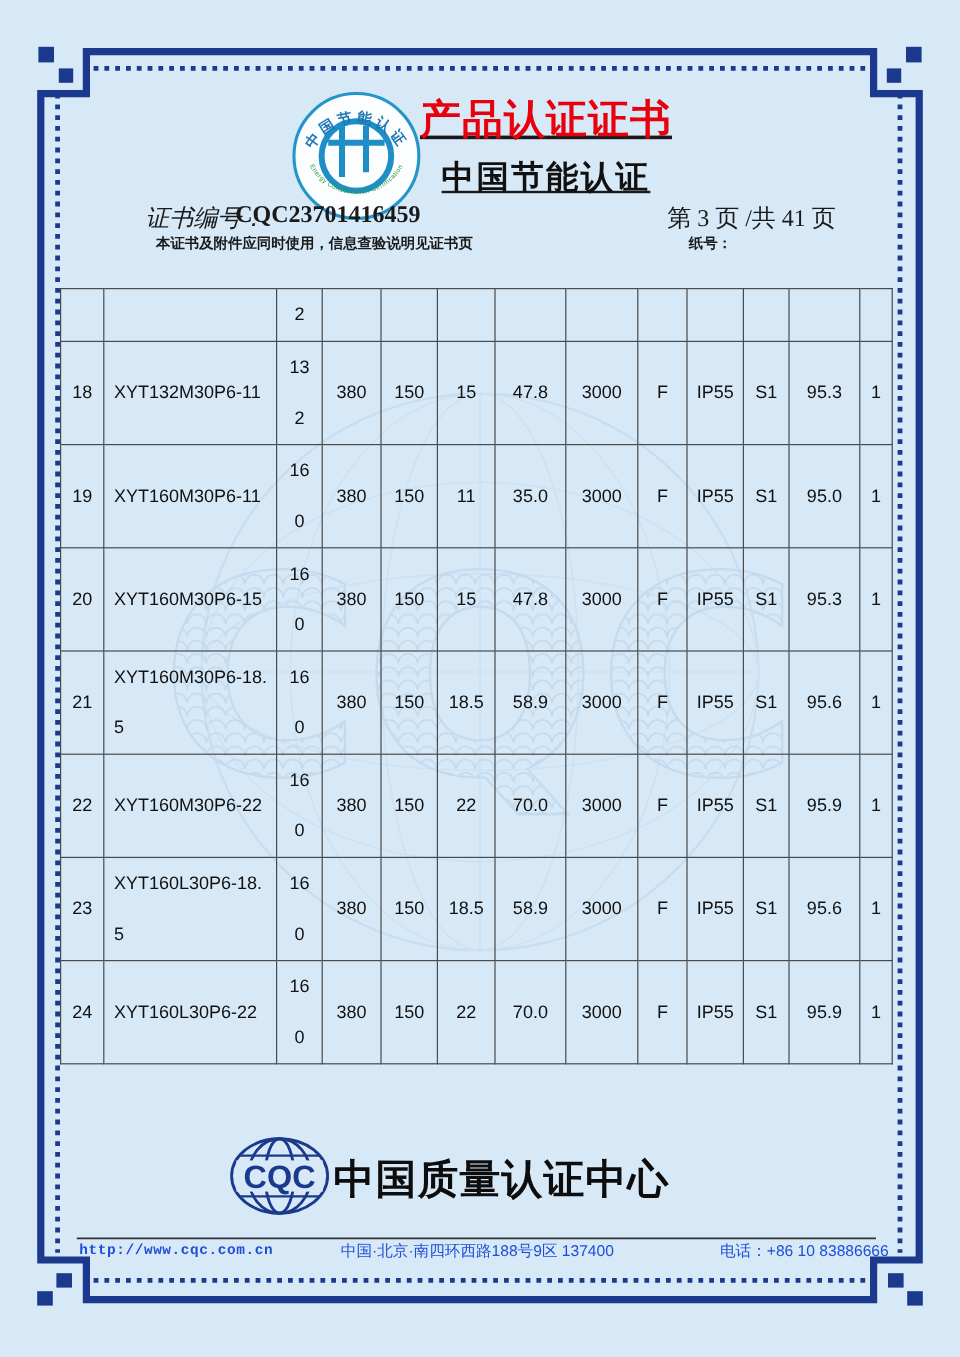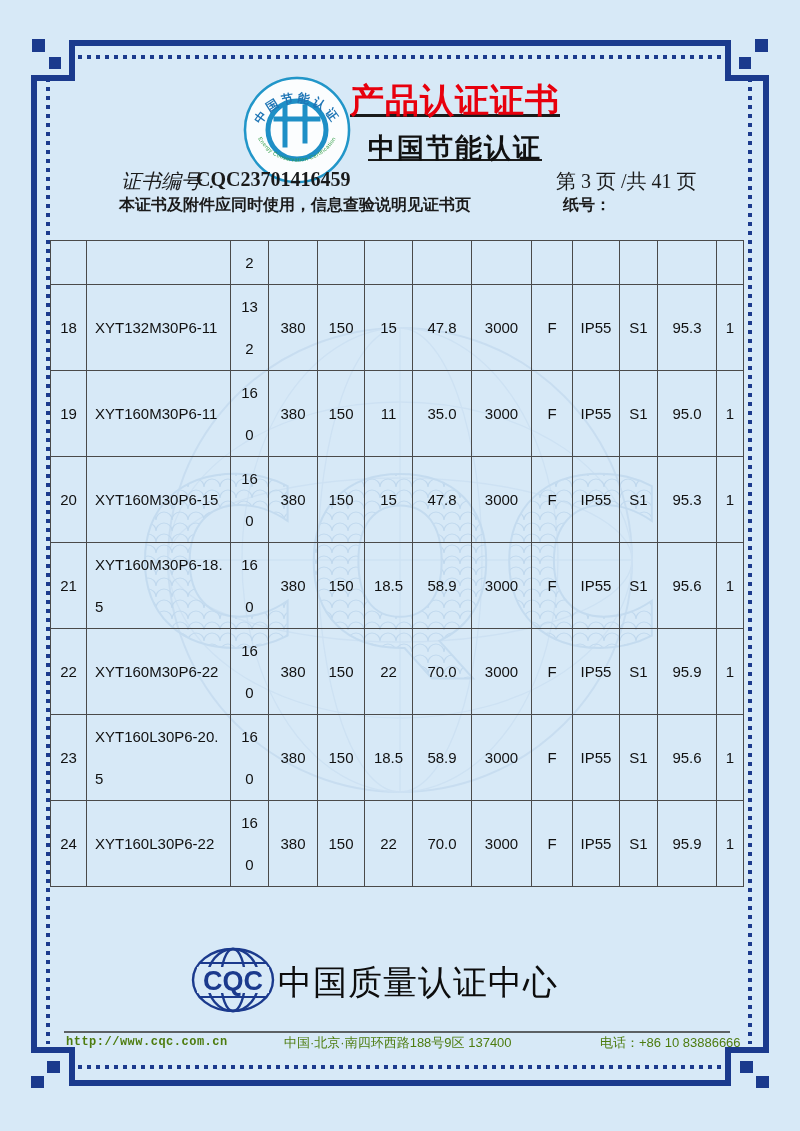--- a/index.html
+++ b/index.html
@@ -15,43 +15,43 @@
   .energy-logo{position:absolute;left:242px;top:75px;z-index:2;}
   .title-block{position:absolute;left:330px;top:80px;width:250px;text-align:center;z-index:2;text-decoration:underline;}
   .cert-title{margin:0;font-size:34px;font-weight:bold;color:#e8000d;letter-spacing:1px;line-height:40px;}
   .cert-subtitle{margin:12px 0 0 0;font-size:27px;font-weight:600;color:#111;letter-spacing:2px;line-height:32px;}
 
   .meta-row{position:absolute;left:0;top:168px;width:800px;height:22px;z-index:2;font-family:"Liberation Serif",serif;font-size:20px;}
   .cert-no-label{position:absolute;left:121px;top:0;font-style:italic;}
   .cert-no{position:absolute;left:196px;top:0;font-family:"Liberation Serif",serif;font-weight:bold;}
   .page-info{position:absolute;left:556px;top:0;}
 
-  .note-row{position:absolute;left:0;top:195px;width:708px;height:22px;z-index:2;font-size:16px;font-weight:bold;}
+  .note-row{position:absolute;left:11px;top:195px;width:708px;height:22px;z-index:2;font-size:12px;font-weight:bold;}
   .usage-note{position:absolute;left:119px;top:0;}
   .paper-no-label{position:absolute;left:563px;top:0;text-align:center;}
 
   
   .spec-table{
     position:absolute;left:50px;top:240px;width:693px;z-index:2;
     border-collapse:collapse;table-layout:fixed;
     font-size:15px;color:#111;
   }
   .spec-table td{
     border:1.6px solid #4a4a4a;text-align:center;vertical-align:middle;
     padding:0;height:85px;line-height:42px;overflow:hidden;
   }
   .spec-table td div{line-height:42px;}
   .spec-table tr.partial-row td{height:43px;line-height:40px;}
   .spec-table td.model-cell{text-align:left;padding-left:8px;}
 
   
   .cqc-logo{position:absolute;left:191px;top:947px;z-index:2;}
-  .org-name{position:absolute;left:278px;top:960px;z-index:2;font-size:34px;font-weight:400;letter-spacing:1px;color:#0d0d0d;}
-
-  .bottom-bar{position:absolute;left:0;top:1033px;width:800px;height:20px;z-index:2;font-size:13px;color:#4d7c0f;}
+  .org-name{position:absolute;left:278px;top:960px;z-index:2;font-size:34px;font-weight:700;letter-spacing:1px;color:#0d0d0d;}
+
+  .bottom-bar{position:absolute;left:0;top:1033px;width:800px;height:20px;z-index:2;font-size:13px;color:#1d4ed8;}
   .bottom-url{position:absolute;left:66px;top:2px;font-family:"Liberation Mono",monospace;font-weight:bold;font-size:12px;letter-spacing:0.5px;}
   .bottom-address{position:absolute;left:284px;top:1px;}
   .bottom-phone{position:absolute;left:600px;top:1px;}
 </style>
 </head>
 <body>
 
 <div class="page">
 
   <svg class="border-svg" width="800" height="1131" viewBox="0 0 800 1131">
@@ -261,21 +261,21 @@
           <td>3000</td>
           <td>F</td>
           <td>IP55</td>
           <td>S1</td>
           <td>95.9</td>
           <td>1</td>
         </tr>
         <tr>
           <td>23</td>
           <td class="model-cell">
-            <div>XYT160L30P6-20.</div>
+            <div>XYT160L30P6-18.</div>
             <div>5</div>
           </td>
           <td>
             <div>16</div>
             <div>0</div>
           </td>
           <td>380</td>
           <td>150</td>
           <td>18.5</td>
           <td>58.9</td>

